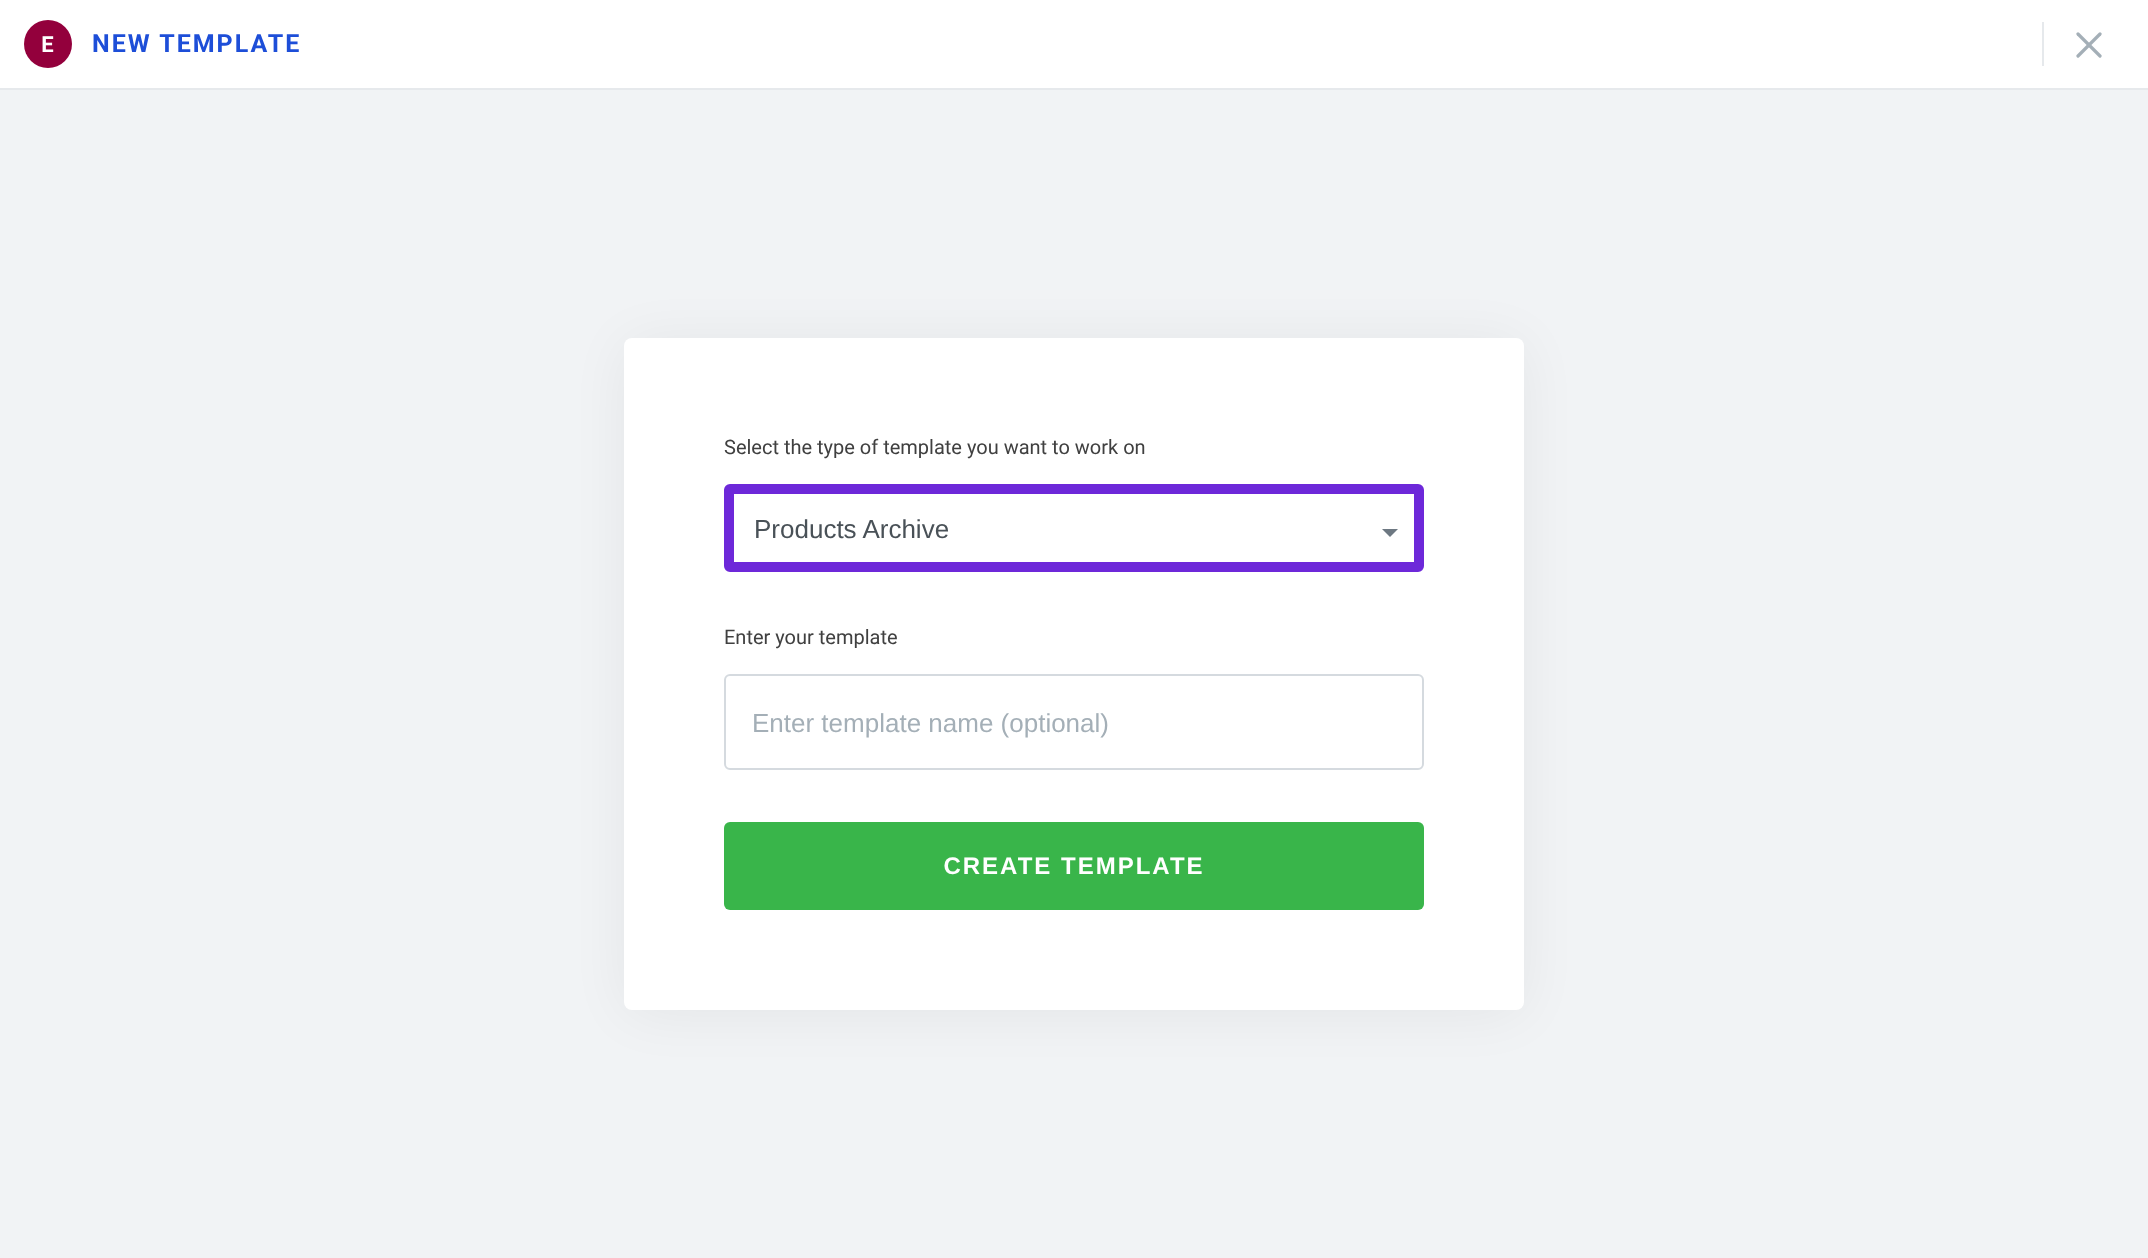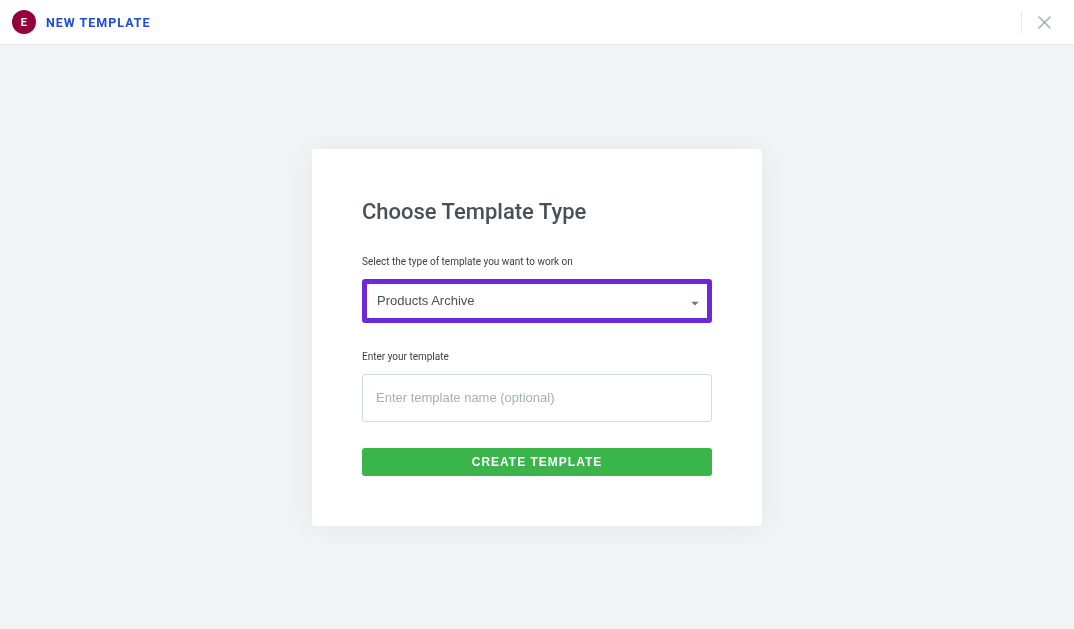--- a/index.html
+++ b/index.html
@@ -150,21 +150,21 @@
       font-size: 13px;
       color: #495157;
       background: #fff;
       outline: none;
     }
     .name-input::placeholder {
       color: #a4afb7;
     }
     .create-btn {
       width: 100%;
-      height: 28px;
+      height: 44px;
       margin-top: 26px;
       background: #39b54a;
       border: none;
       border-radius: 3px;
       color: #fff;
       font-size: 12px;
       font-weight: 600;
       letter-spacing: 1px;
       text-transform: uppercase;
       cursor: pointer;
@@ -187,21 +187,20 @@
         <line x1="1" y1="1" x2="12" y2="12" stroke="currentColor" stroke-width="1.6" stroke-linecap="round"></line>
         <line x1="12" y1="1" x2="1" y2="12" stroke="currentColor" stroke-width="1.6" stroke-linecap="round"></line>
       </svg>
     </div>
   </div>
 </div>
 
 <div class="content">
 
   <div class="card">
-    <h2 class="card-title">Choose Template Type</h2>
 
     <label class="label">Select the type of template you want to work on</label>
     <div class="select-wrap">
       <select class="select">
         <option>Products Archive</option>
       </select>
       <span class="select-caret">
         <svg width="8" height="5" viewBox="0 0 8 5">
           <path d="M0 0 L4 4 L8 0 Z" fill="currentColor"></path>
         </svg>

